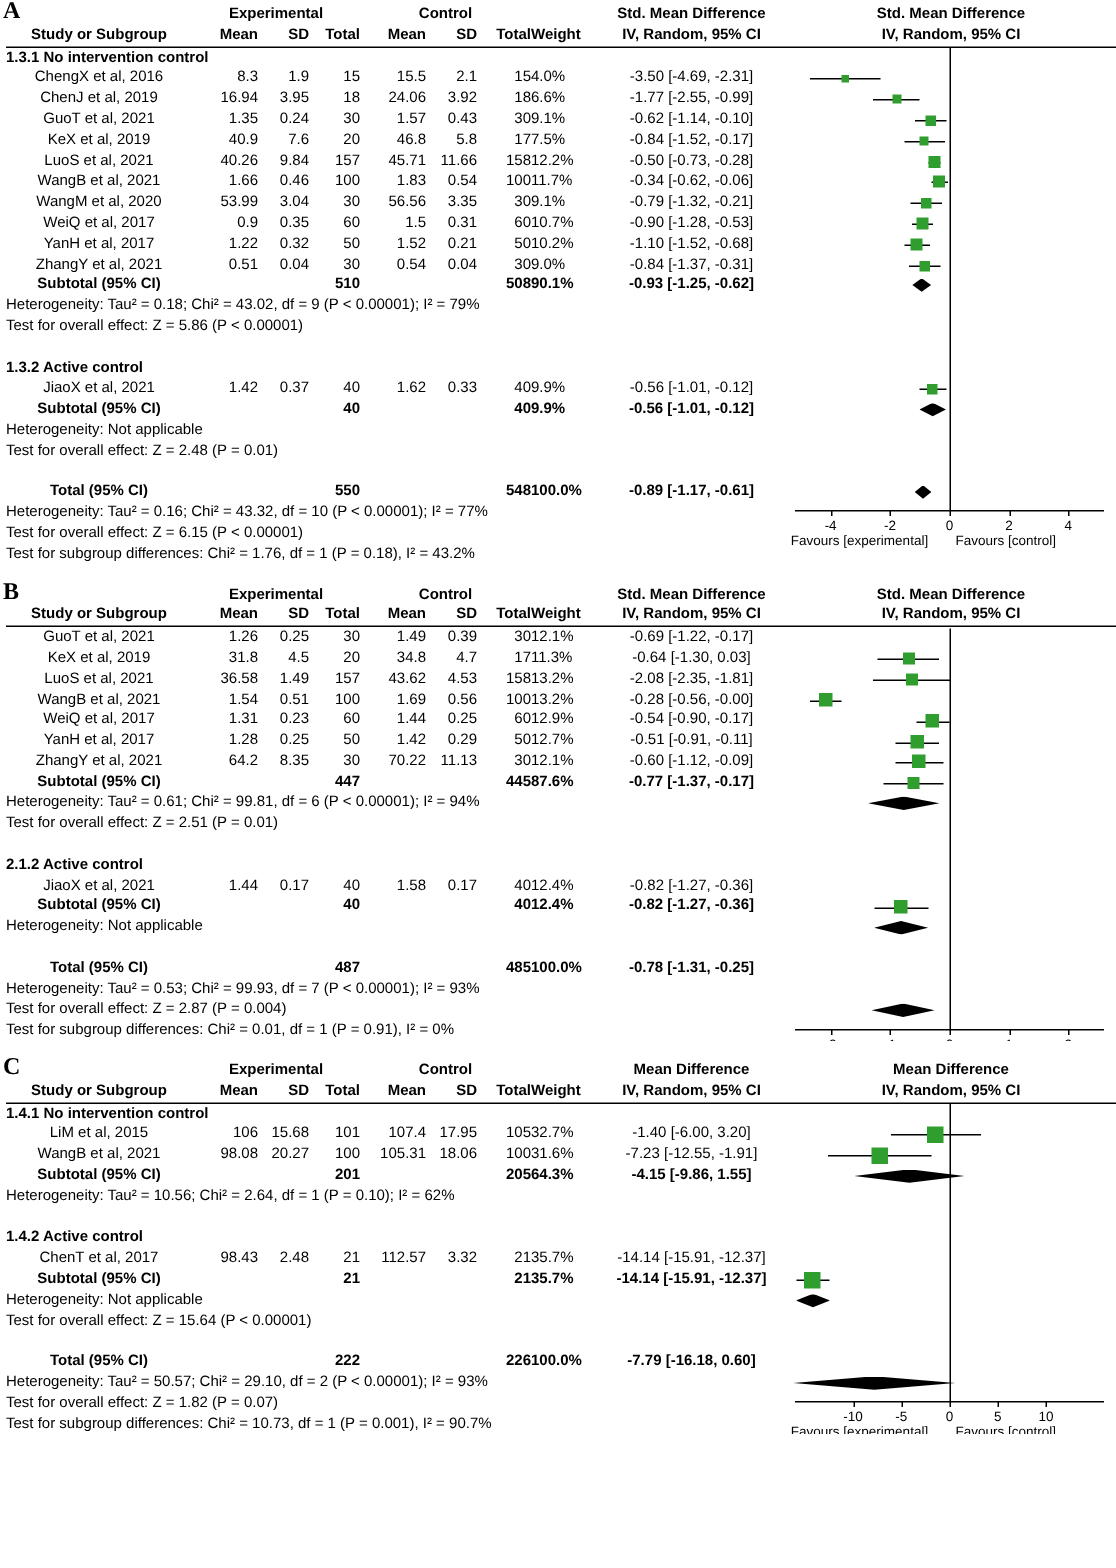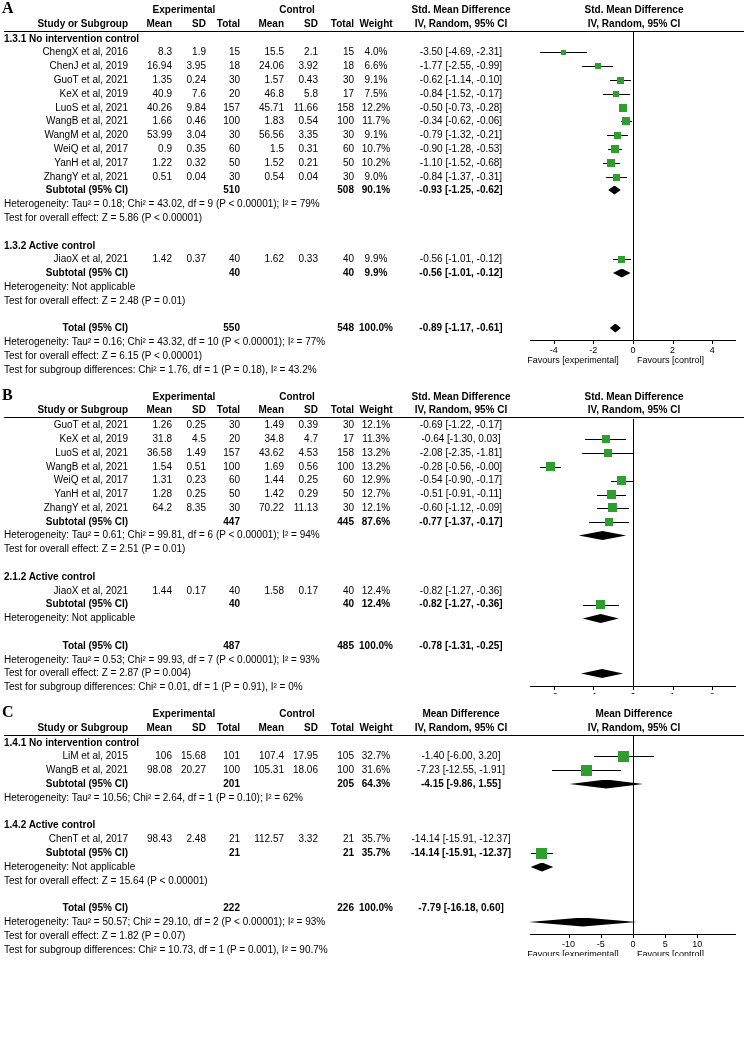--- a/index.html
+++ b/index.html
@@ -5,26 +5,26 @@
   html,body{margin:0;padding:0;background:#fff;color:#000;}
   body{width:744px;font-family:"Liberation Sans",sans-serif;}
   #figure{padding:3px 0 0 0;}
   .panel{position:relative;margin-bottom:13px;}
   .panel-letter{position:absolute;left:2px;top:-4px;font-family:"Liberation Serif",serif;font-weight:bold;font-size:16px;}
   .rows{padding-left:4px;}
   .row{display:flex;height:13.8px;line-height:13.8px;font-size:10px;white-space:nowrap;}
   .bold{font-weight:bold;}
   .underline{border-bottom:1px solid #000;}
   .c{flex:none;overflow:visible;}
-  .cs{width:124px;text-align:right;}
+  .cs{width:124px;text-align:center;}
   .cm{width:44px;text-align:right;}
   .csd{width:34px;text-align:right;}
   .ct{width:34px;text-align:right;}
   .ct2{width:36px;text-align:right;}
-  .cw{width:44px;text-align:center;}
+  .cw{width:44px;text-align:left;}
   .cci{width:126px;text-align:center;}
   .cg1{width:112px;text-align:center;}
   .cg2{width:114px;text-align:center;}
   .cplot{width:220px;text-align:center;}
   .cfull{width:736px;text-align:left;}
   .canvas{position:absolute;left:524px;top:0;width:220px;height:100%;overflow:hidden;pointer-events:none;}
   .vline{position:absolute;width:1px;background:#000;}
   .hline{position:absolute;height:1px;background:#000;}
   .tick{position:absolute;width:1px;height:4px;background:#000;}
   .ticklab{position:absolute;width:30px;text-align:center;font-size:9px;}

